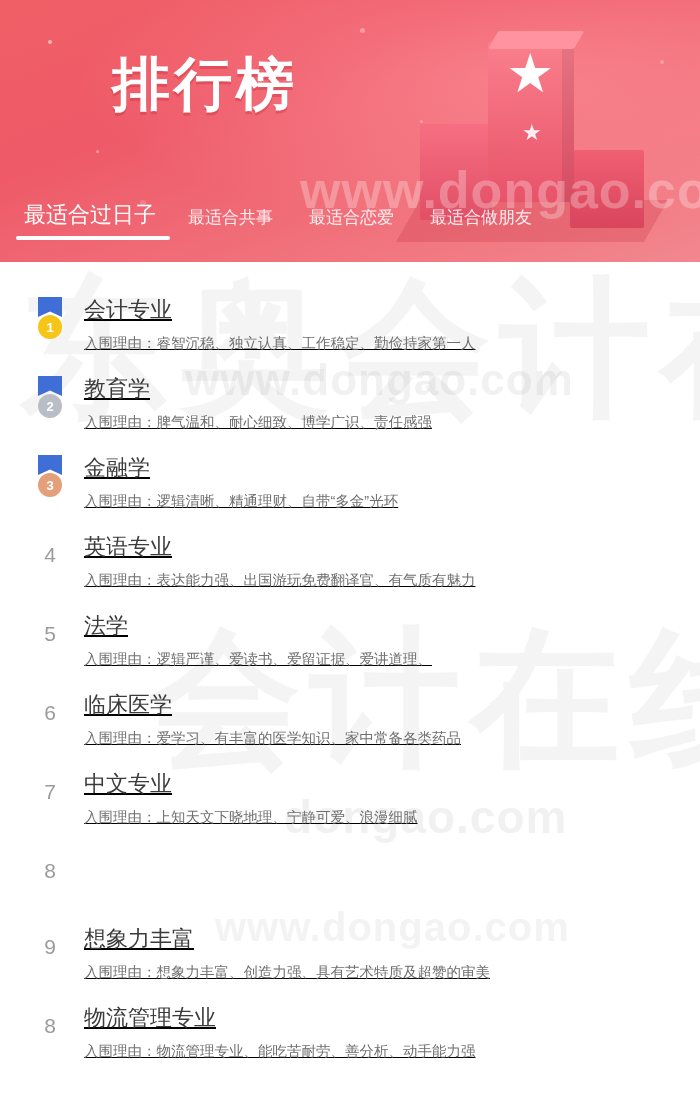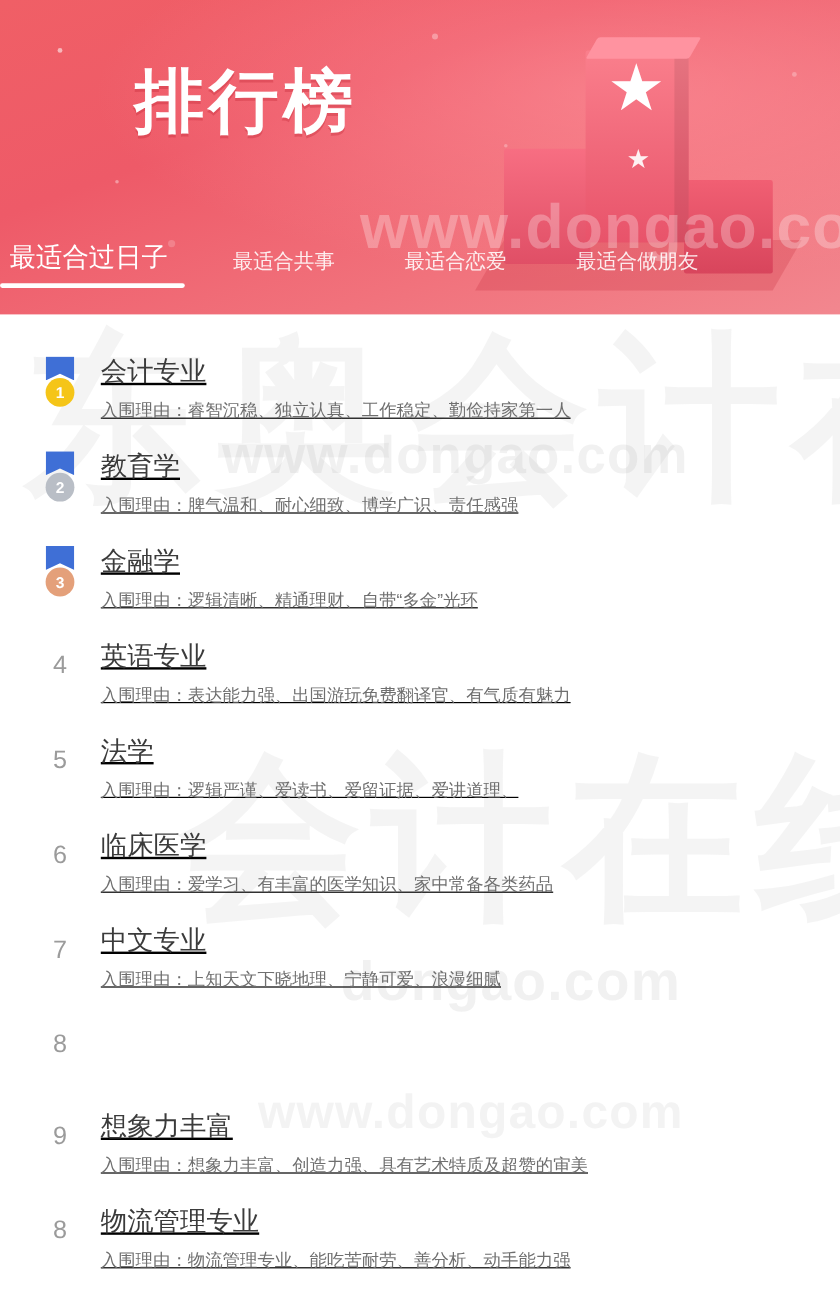--- a/index.html
+++ b/index.html
@@ -144,23 +144,22 @@
   }
 
   
   .tabs {
     position: absolute;
     left: 0; top: 200px;
     width: 700px;
     height: 62px;
     display: flex;
     align-items: flex-start;
-    padding-left: 0;
+    padding-left: 16px;
     z-index: 5;
-    gap: 22px;
   }
   .tab {
     position: relative;
     color: rgba(255,255,255,0.88);
     font-size: 17px;
     padding: 6px 18px 14px 18px;
     cursor: pointer;
     white-space: nowrap;
   }
   .tab.active {

